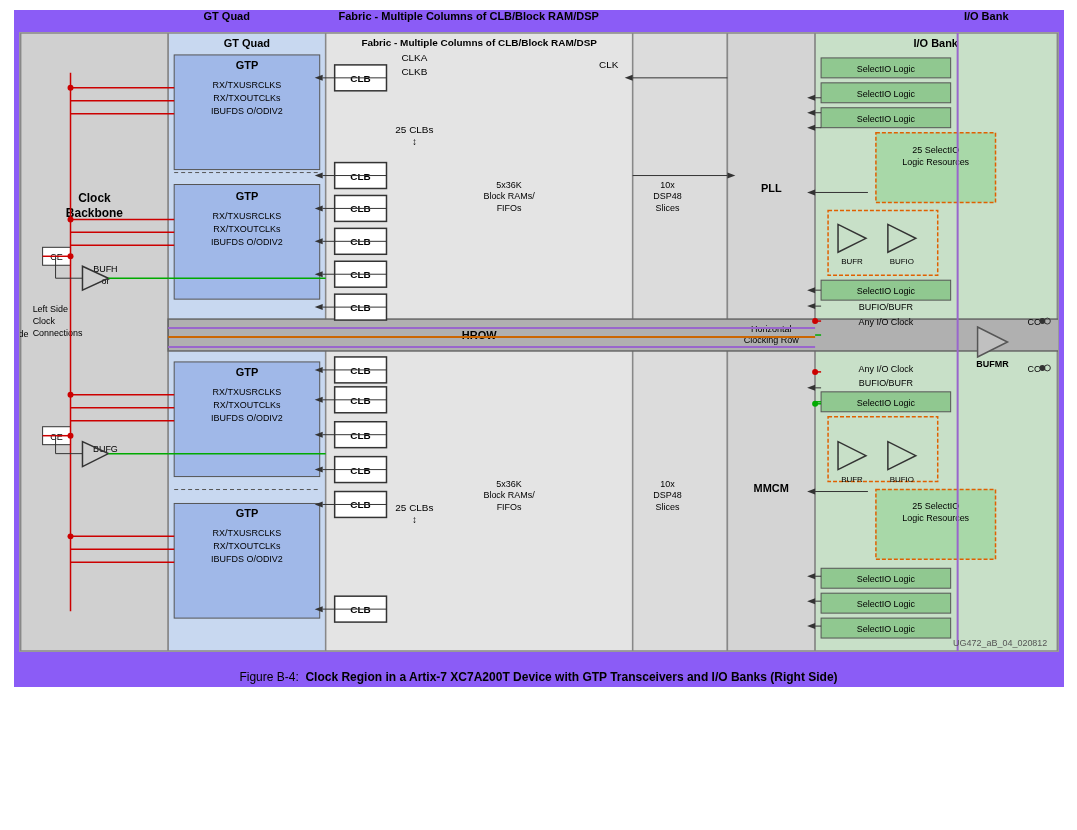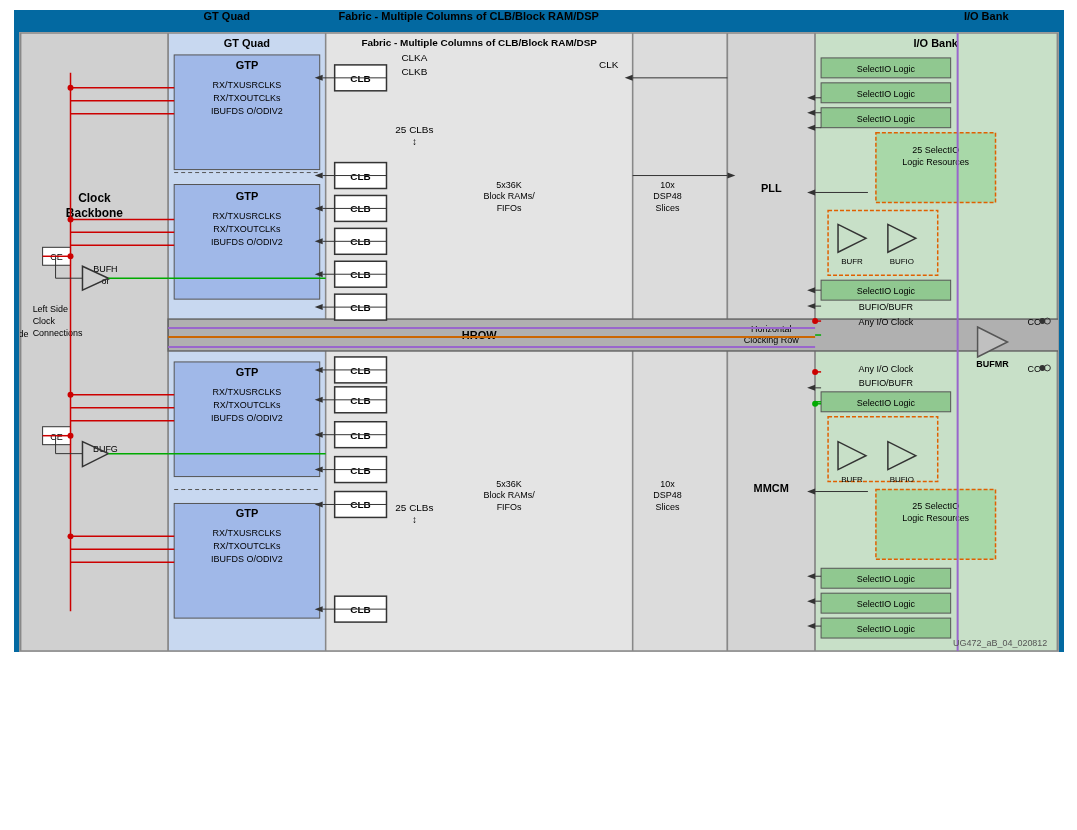--- a/index.html
+++ b/index.html
@@ -11,21 +11,21 @@
       min-height: 830px;
       display: flex;
       flex-direction: column;
       align-items: center;
       padding: 10px;
     }
 
     .diagram-container {
       width: 1050px;
       position: relative;
-      background: #0369a1;
+      background: #8b5cf6;
     }
 
     .main-diagram {
       position: relative;
       width: 1040px;
       height: 620px;
       margin: 0 auto;
       border: 1px solid #999;
       background: #f0f0f0;
     }
@@ -388,13 +388,17 @@
 
       <line x1="797" y1="460" x2="850" y2="460" stroke="#333" stroke-width="1"></line>
       <polygon points="797,457 797,463 789,460" fill="#333"></polygon>
 
       <line x1="940" y1="0" x2="940" y2="620" stroke="#9966cc" stroke-width="2"></line>
 
       <text x="1030" y="615" text-anchor="end" font-size="9" fill="#555">UG472_aB_04_020812</text>
     </svg>
   </div>
 
+  <div class="figure-caption">
+    <span>Figure B-4:</span>
+    &nbsp;<strong>Clock Region in a Artix-7 XC7A200T Device with GTP Transceivers and I/O Banks (Right Side)</strong>
+  </div>
 </div>
 
 </body></html>

